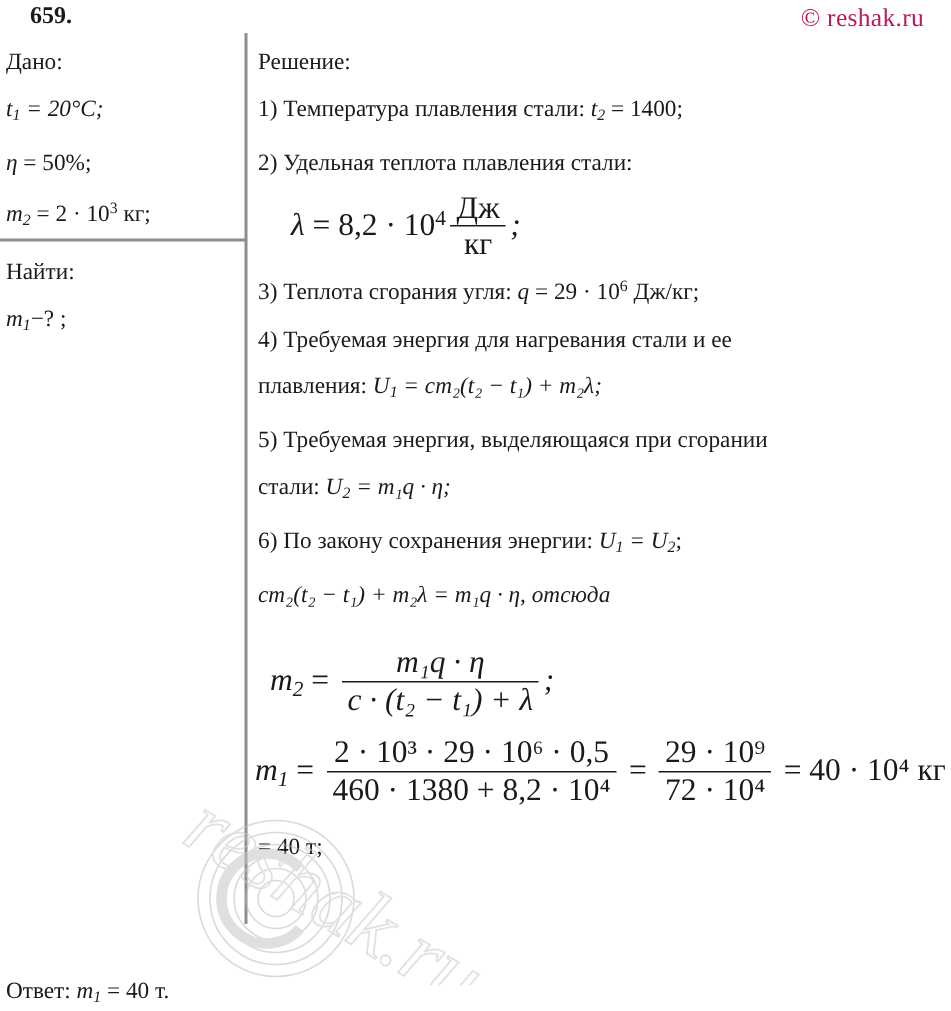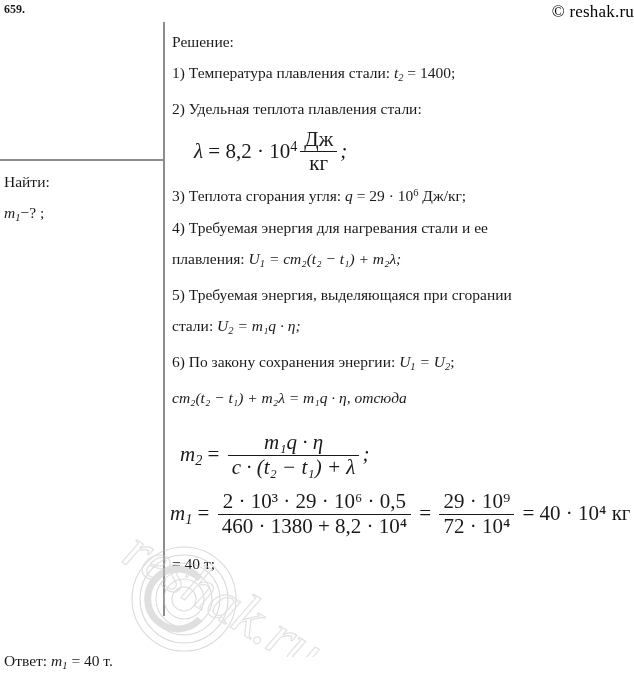--- a/index.html
+++ b/index.html
@@ -16,24 +16,24 @@
     width: 634px;
     height: 674px;
     overflow: hidden;
     background: #ffffff;
   }
 
   
   .wm-top {
     position: absolute;
     top: 2px;
-    right: 0;
+    right: 18px;
     font-family: "Liberation Serif", "DejaVu Serif", serif;
     font-size: 17px;
-    color: #000000;
+    color: #be185d;
     letter-spacing: 0.2px;
     white-space: nowrap;
   }
   .wm-big {
     position: absolute;
     left: 112px;
     top: 497px;
     width: 300px;
     height: 160px;
     pointer-events: none;
@@ -54,24 +54,24 @@
     left: 0px;
     top: 159px;
     width: 164px;
     height: 2px;
     background: #8d8d8d;
   }
 
   
   .num {
     position: absolute;
-    left: 4px;
+    left: 20px;
     top: 2px;
     font-weight: bold;
-    font-size: 12px;
+    font-size: 16px;
   }
 
   .given {
     position: absolute;
     left: 4px;
     top: 26px;
     width: 155px;
   }
   .find {
     position: absolute;
@@ -140,20 +140,32 @@
 
 <div id="page">
 
   <div class="wm-top">© reshak.ru</div>
 
   <div class="num">659.</div>
 
   <div class="v-rule"></div>
   <div class="h-rule"></div>
 
+  <div class="given">
+    <div class="line">Дано:</div>
+    <div class="line">
+      <span class="it">t</span><sub>1</sub><span class="it"> = 20°C;</span>
+    </div>
+    <div class="line">
+      <span class="it">η</span><span class="rm"> = 50%;</span>
+    </div>
+    <div class="line">
+      <span class="it">m</span><sub>2</sub><span class="rm"> = 2 · 10</span><sup>3</sup><span class="rm"> кг;</span>
+    </div>
+  </div>
 
   <div class="find">
     <div class="line">Найти:</div>
     <div class="line">
       <span class="it">m</span><sub>1</sub><span class="rm">−? ;</span>
     </div>
   </div>
 
   <div class="solution">
 

